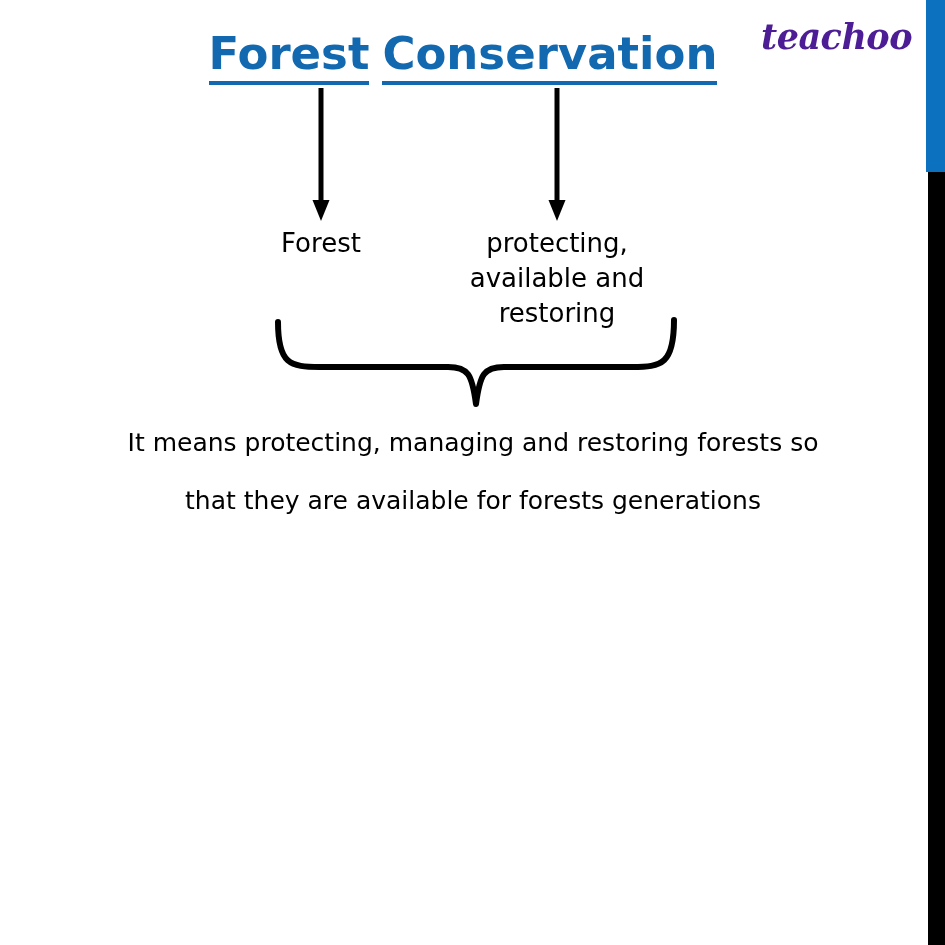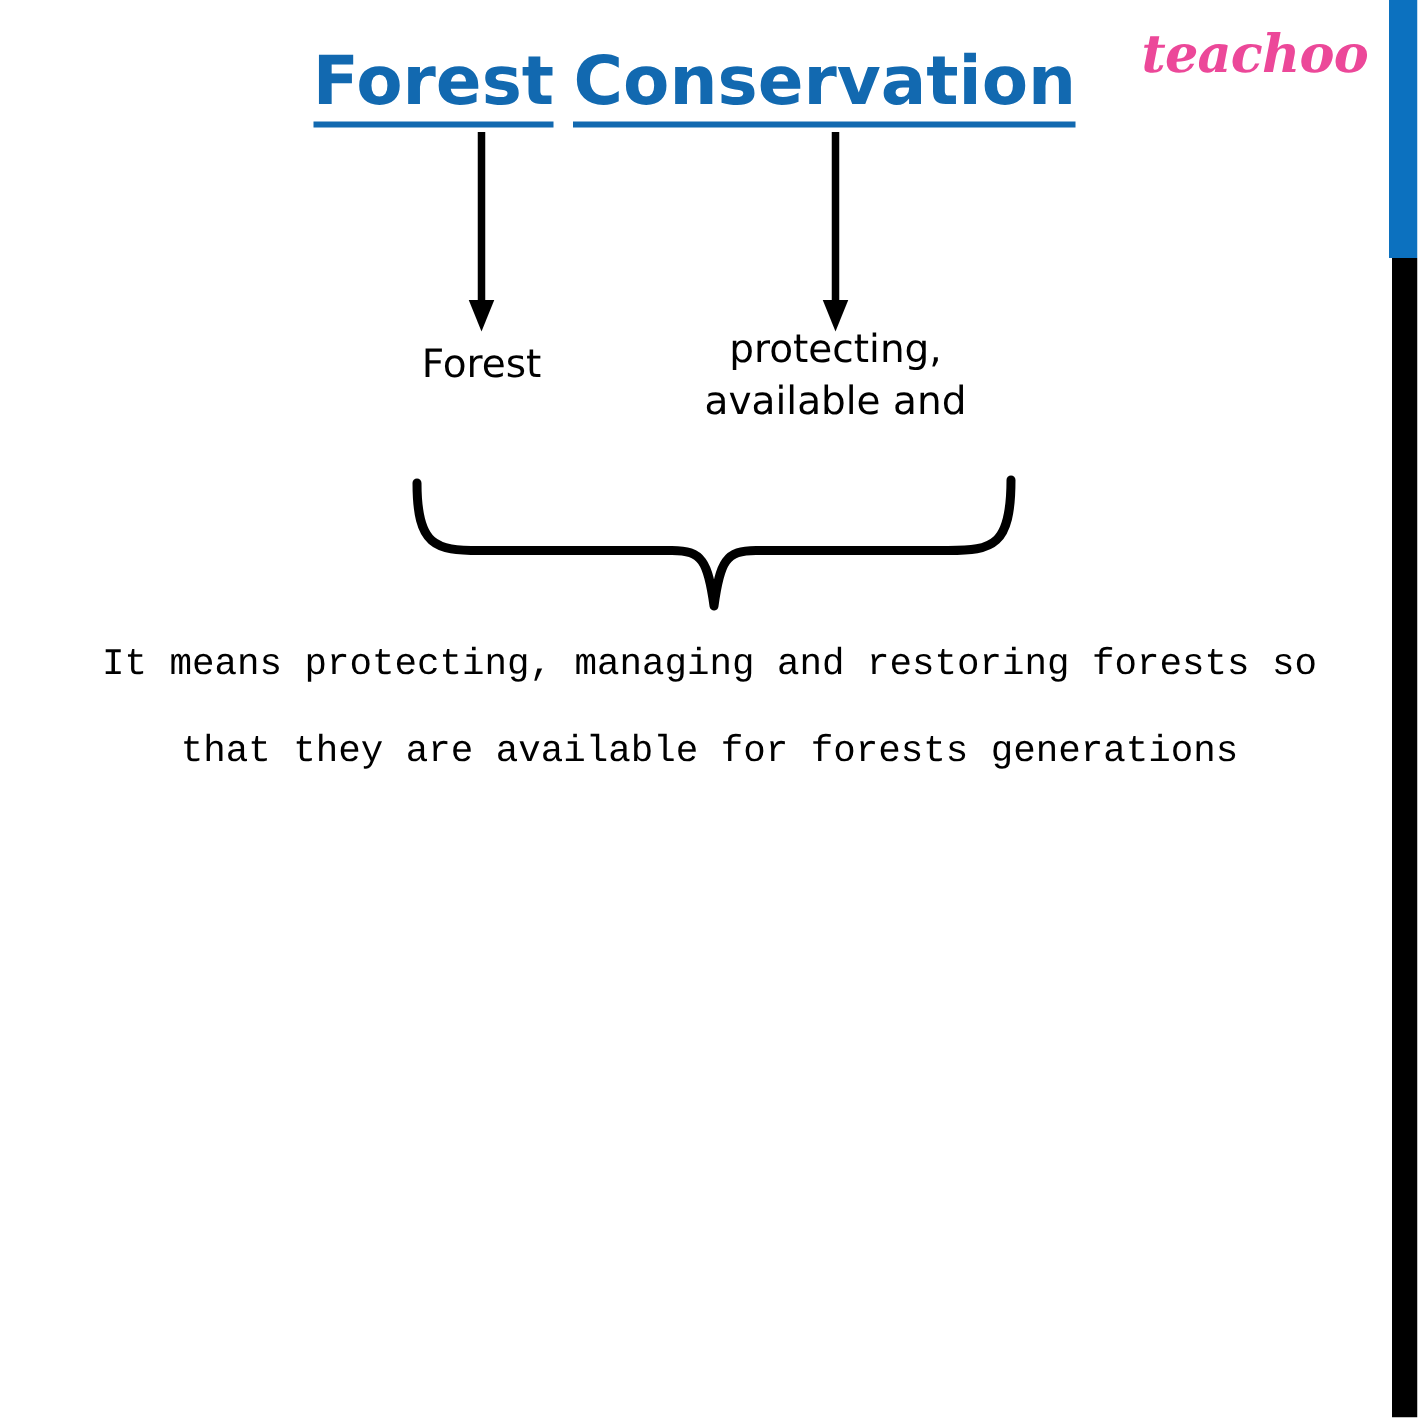--- a/index.html
+++ b/index.html
@@ -39,21 +39,21 @@
     position: absolute;
     left: 754px;
     top: 16px;
     width: 165px;
     text-align: center;
     font-family: "DejaVu Serif", serif;
     font-style: italic;
     font-weight: bold;
     font-size: 35px;
     letter-spacing: -0.5px;
-    color: #ec4899;
+    color: #4c1d95;
     white-space: nowrap;
   }
 
   
   #title-row {
     position: absolute;
     left: 0px;
     top: 28px;
     width: 926px;
     text-align: center;
@@ -90,21 +90,21 @@
     line-height: 35px;
     color: #000000;
   }
   #label-forest-trees {
     left: 221px;
     top: 226px;
     width: 200px;
   }
   #label-protecting {
     left: 447px;
-    top: 216px;
+    top: 226px;
     width: 220px;
   }
 
   
   #brace-svg {
     position: absolute;
     left: 268px;
     top: 312px;
   }
 
@@ -113,21 +113,21 @@
     position: absolute;
     left: 60px;
     top: 414px;
     width: 826px;
     text-align: center;
     font-family: "DejaVu Sans", sans-serif;
     font-size: 25px;
     line-height: 58px;
     color: #000000;
   }
-  #conclusion-block div { white-space: nowrap; font-family: Liberation Mono, monospace; }
+  #conclusion-block div { white-space: nowrap; }
 </style>
 </head>
 <body>
 
 <div id="right-bar-blue"></div>
 <div id="right-bar-black"></div>
 
 <div id="teachoo-logo">teachoo</div>
 
 <div id="title-row">
@@ -144,20 +144,21 @@
   <polygon points="15,133 6.5,112 23.5,112" fill="#000000"></polygon>
 </svg>
 
 <div class="mid-label" id="label-forest-trees">
   <div>Forest</div>
 </div>
 
 <div class="mid-label" id="label-protecting">
   <div>protecting,</div>
   <div>available and</div>
+  <div>restoring</div>
 </div>
 
 <svg id="brace-svg" width="416" height="98" viewBox="0 0 416 98">
   <path d="M 10 10
            C 10 52, 22 55, 52 55
            L 180 55
            C 200 55, 204 62, 208 92
            C 212 62, 216 55, 236 55
            L 364 55
            C 394 55, 406 52, 406 8" fill="none" stroke="#000000" stroke-width="6" stroke-linecap="round" stroke-linejoin="round"></path>

